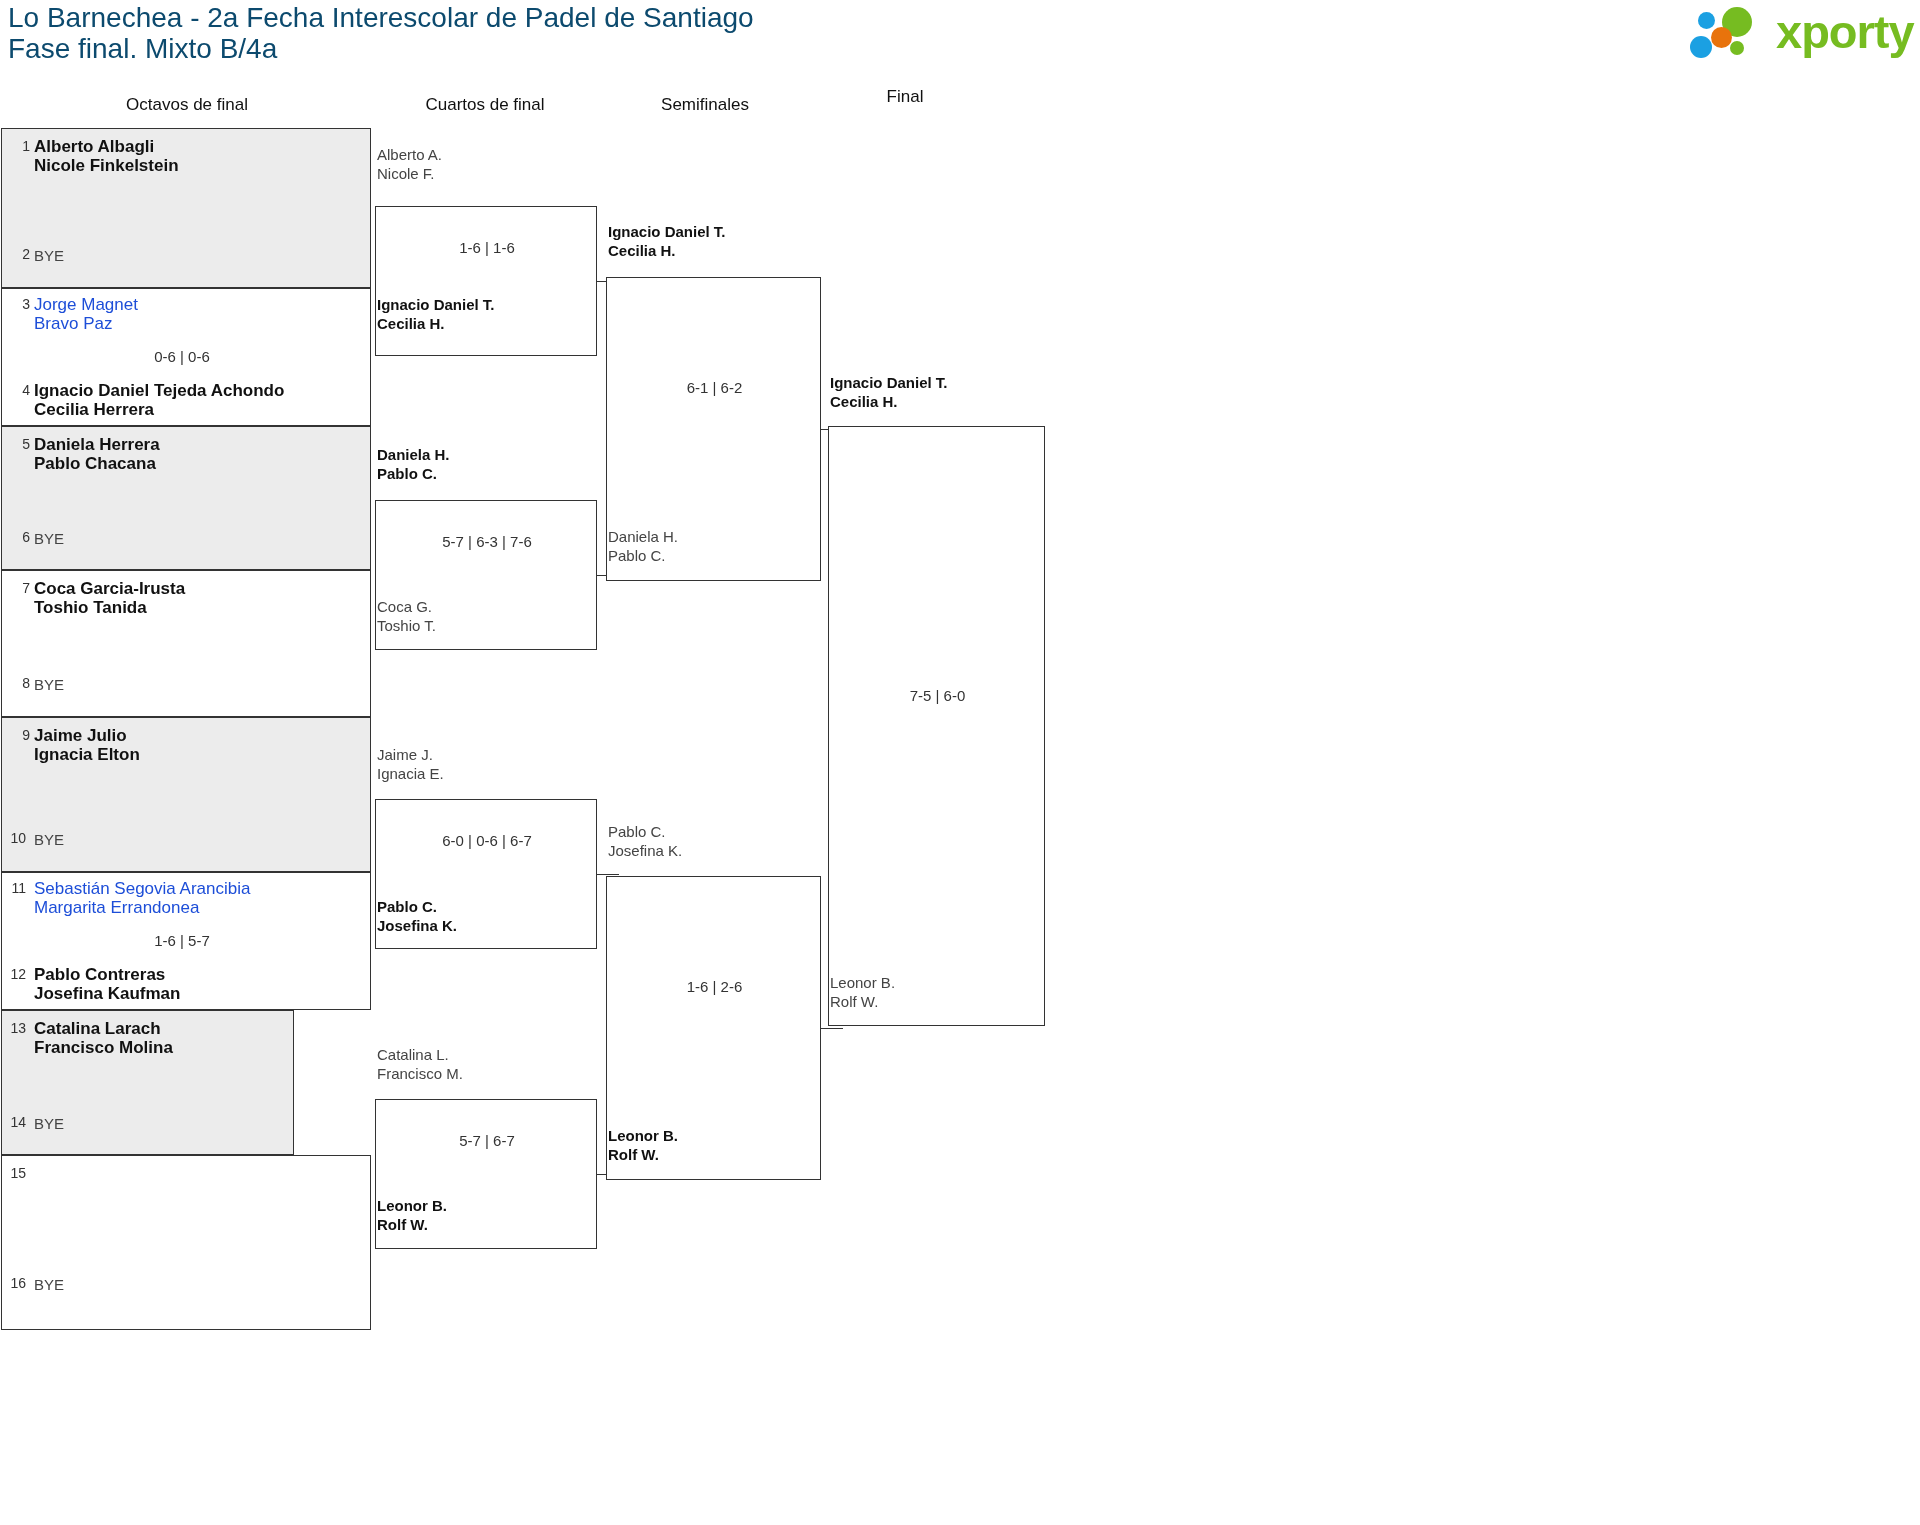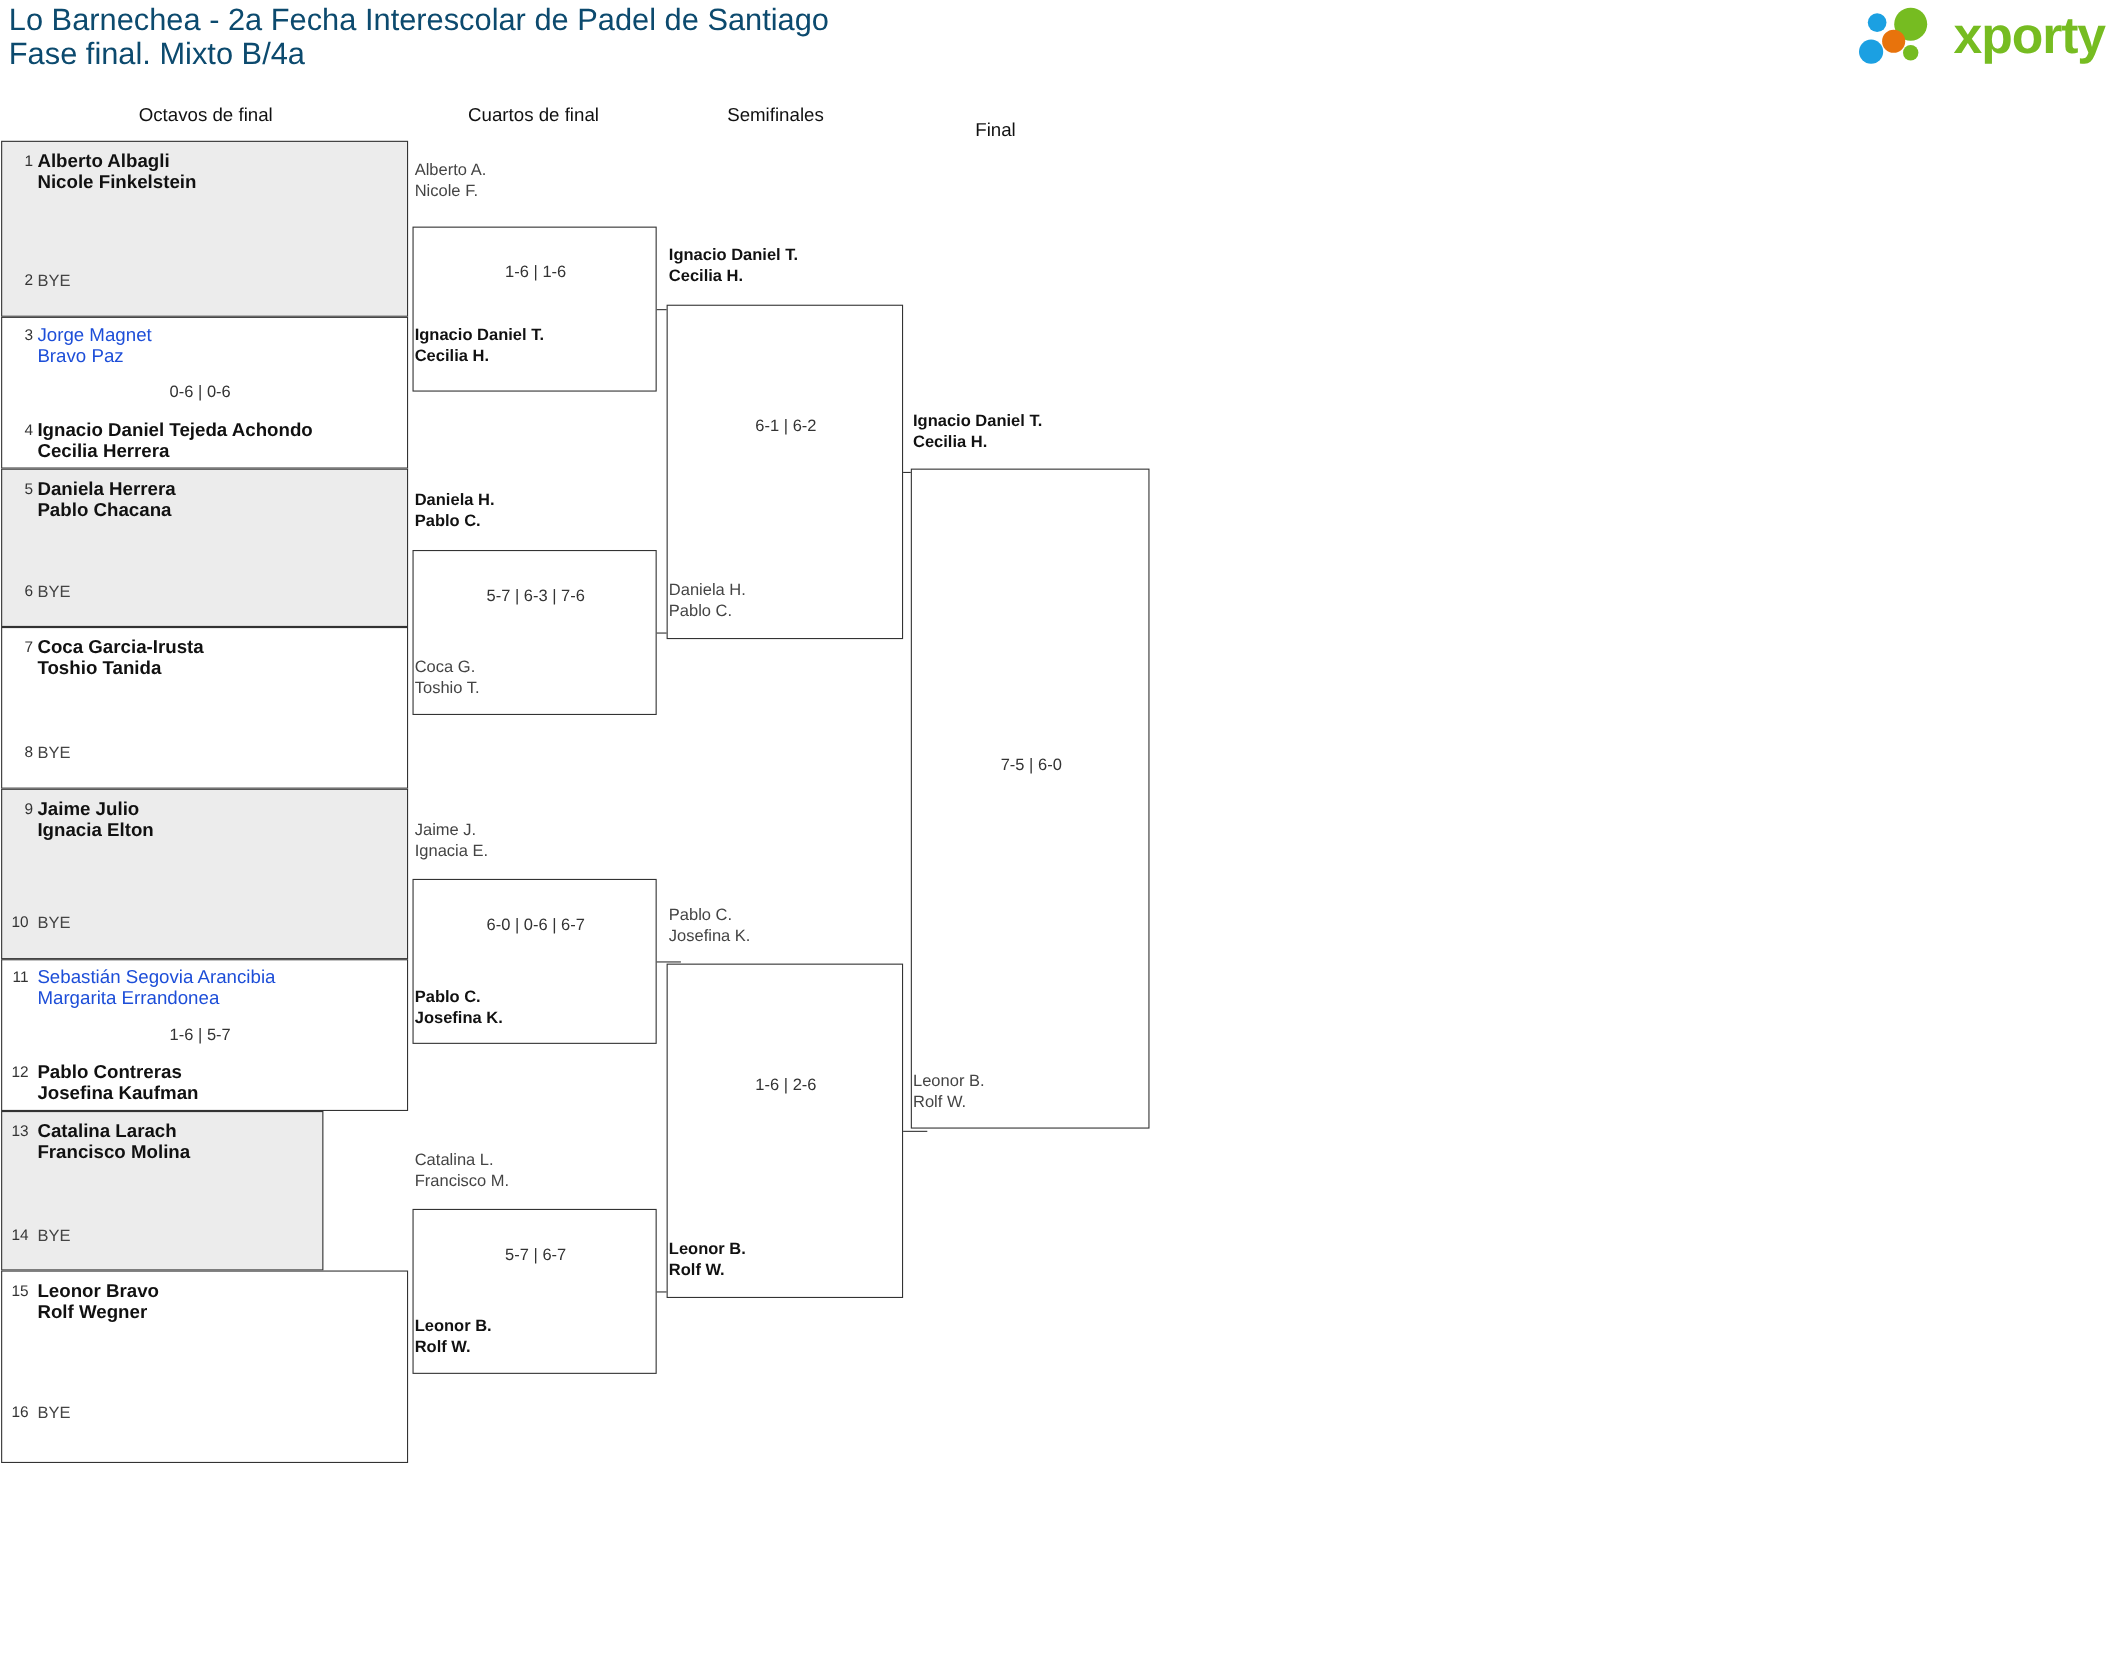--- a/index.html
+++ b/index.html
@@ -71,21 +71,21 @@
       <span class="dot" style="left:21px;top:21px;width:21px;height:21px;background:#e8730c;"></span>
       <span class="dot" style="left:0px;top:30px;width:22px;height:22px;background:#1ba0e2;"></span>
       <span class="dot" style="left:40px;top:35px;width:14px;height:14px;background:#76bc21;"></span>
     </div>
     <div id="logo-word">xporty</div>
   </div>
 
   <div class="round-head" style="left:2px;top:94px;width:370px;">Octavos de final</div>
   <div class="round-head" style="left:375px;top:94px;width:220px;">Cuartos de final</div>
   <div class="round-head" style="left:595px;top:94px;width:220px;">Semifinales</div>
-  <div class="round-head" style="left:830px;top:108px;width:150px;">Final</div>
+  <div class="round-head" style="left:830px;top:86px;width:150px;">Final</div>
 
   <div class="r1box shade" style="left:1px;top:128px;width:370px;height:160px;">
     <div class="slot" style="top:9px;">
       <span class="seedno">1</span>
       <span class="names win" style="top:-1px;">
         <span>Alberto Albagli</span><br>
         <span>Nicole Finkelstein</span>
       </span>
     </div>
     <div class="slot" style="top:117px;">
@@ -182,24 +182,20 @@
     </div>
     <div class="slot" style="top:103px;">
       <span class="seedno" style="left:2px;">14</span>
       <span class="bye" style="top:0;">BYE</span>
     </div>
   </div>
 
   <div class="r1box plain" style="left:1px;top:1155px;width:370px;height:175px;">
     <div class="slot" style="top:9px;">
       <span class="seedno" style="left:2px;">15</span>
-      <span class="names win" style="top:-1px;">
-        <span>Leonor Bravo</span><br>
-        <span>Rolf Wegner</span>
-      </span>
     </div>
     <div class="slot" style="top:119px;">
       <span class="seedno" style="left:2px;">16</span>
       <span class="bye" style="top:0;">BYE</span>
     </div>
   </div>
 
   <div class="entry lose" style="left:377px;top:145px;">
     <span>Alberto A.</span>
     <span class="l2">Nicole F.</span>

